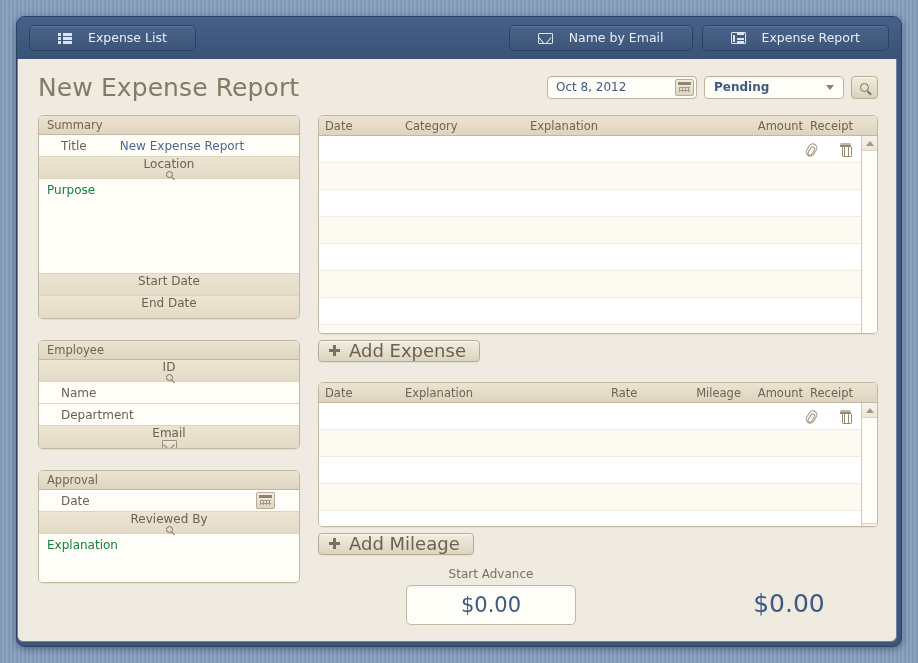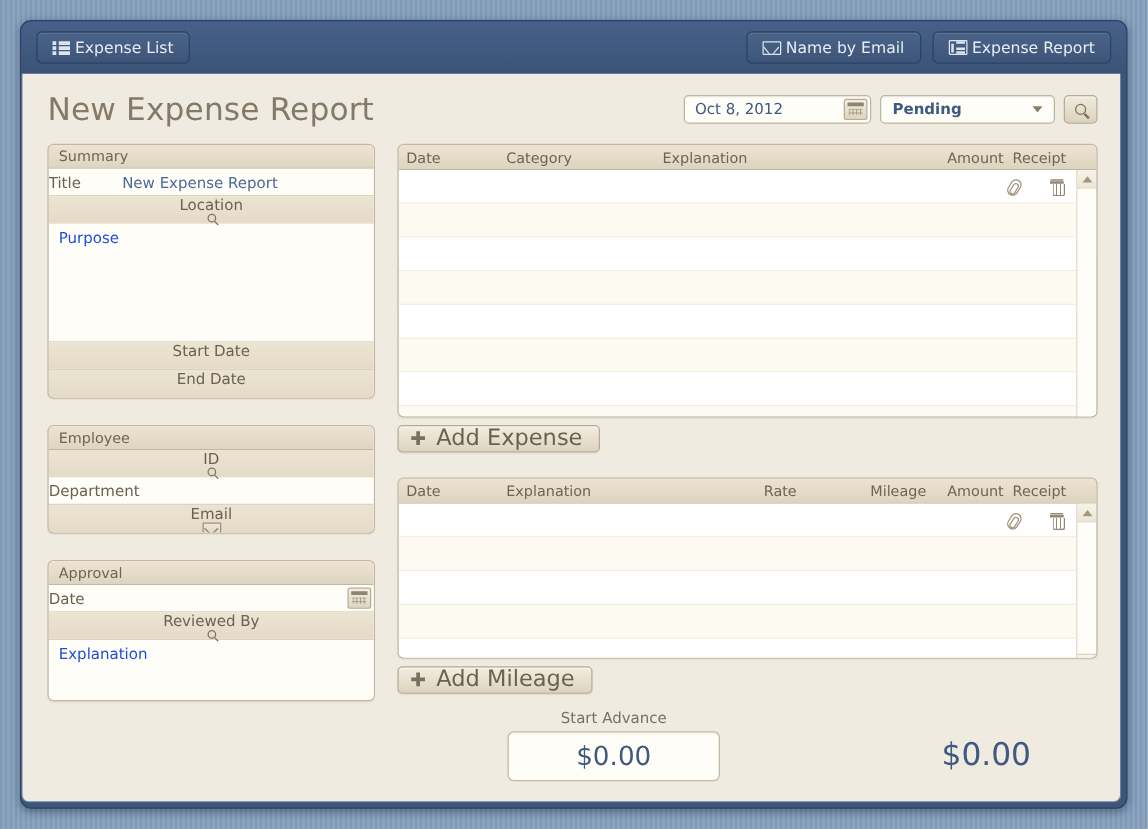--- a/index.html
+++ b/index.html
@@ -48,22 +48,22 @@
     padding: 0 12px;
     position: relative;
   }
 
   .tb-group { display: flex; align-items: center; gap: 9px; }
 
   .tb-button {
     height: 26px;
     display: flex;
     align-items: center;
-    gap: 4px;
-    padding: 0 12px;
+    gap: 16px;
+    padding: 0 28px;
     border-radius: 5px;
     border: 1px solid #2b4064;
     background: linear-gradient(to bottom, #4a6389 0%, #3d5578 100%);
     color: #e8edf4;
     font-size: 12.5px;
     box-shadow: inset 0 1px 0 rgba(255,255,255,0.12);
     white-space: nowrap;
     cursor: pointer;
   }
 
@@ -236,37 +236,37 @@
     font-size: 11.5px;
     color: #6e6453;
     text-align: right;
   }
 
   .prow {
     height: 22px;
     display: flex;
     align-items: center;
     border-bottom: 1px solid #ddd4c0;
-    padding: 0 0;
+    padding: 0 22px;
     font-size: 12px;
     color: #6b6151;
     background: #fffdf7;
   }
   .prow:last-child { border-bottom: none; }
   .prow.tinted { background: linear-gradient(to bottom, #ece4d2, #e4dbc7); flex-direction: column; }
   .prow .lab { flex: 0 0 auto; }
   .prow .val { margin-left: 33px; color: #4a6a96; }
   .prow .spacer { flex: 1 1 auto; }
 
   .prow-tall {
     height: 95px;
     display: block;
     padding: 4px 8px;
     font-size: 12px;
-    color: #1d4ed8;
+    color: #15803d;
     background: #fffdf7;
     border-bottom: 1px solid #ddd4c0;
   }
   .prow-tall.short { height: 48px; border-bottom: none; }
 
   .ic-env-sm {
     width: 15px; height: 11px;
     border: 1px solid #9b907b;
     border-radius: 1px;
     background: linear-gradient(to bottom, #efe9db, #ddd4bf);
@@ -529,20 +529,23 @@
 
         <div class="panel">
           <div class="panel-head">Employee</div>
 
           <div class="prow tinted">
             <span class="lab">ID</span>
             <span class="spacer"></span>
             <span class="ic-search sm"></span>
           </div>
 
+          <div class="prow">
+            <span class="lab">Name</span>
+          </div>
 
           <div class="prow">
             <span class="lab">Department</span>
           </div>
 
           <div class="prow tinted">
             <span class="lab">Email</span>
             <span class="spacer"></span>
             <span class="ic-env-sm"></span>
           </div>

